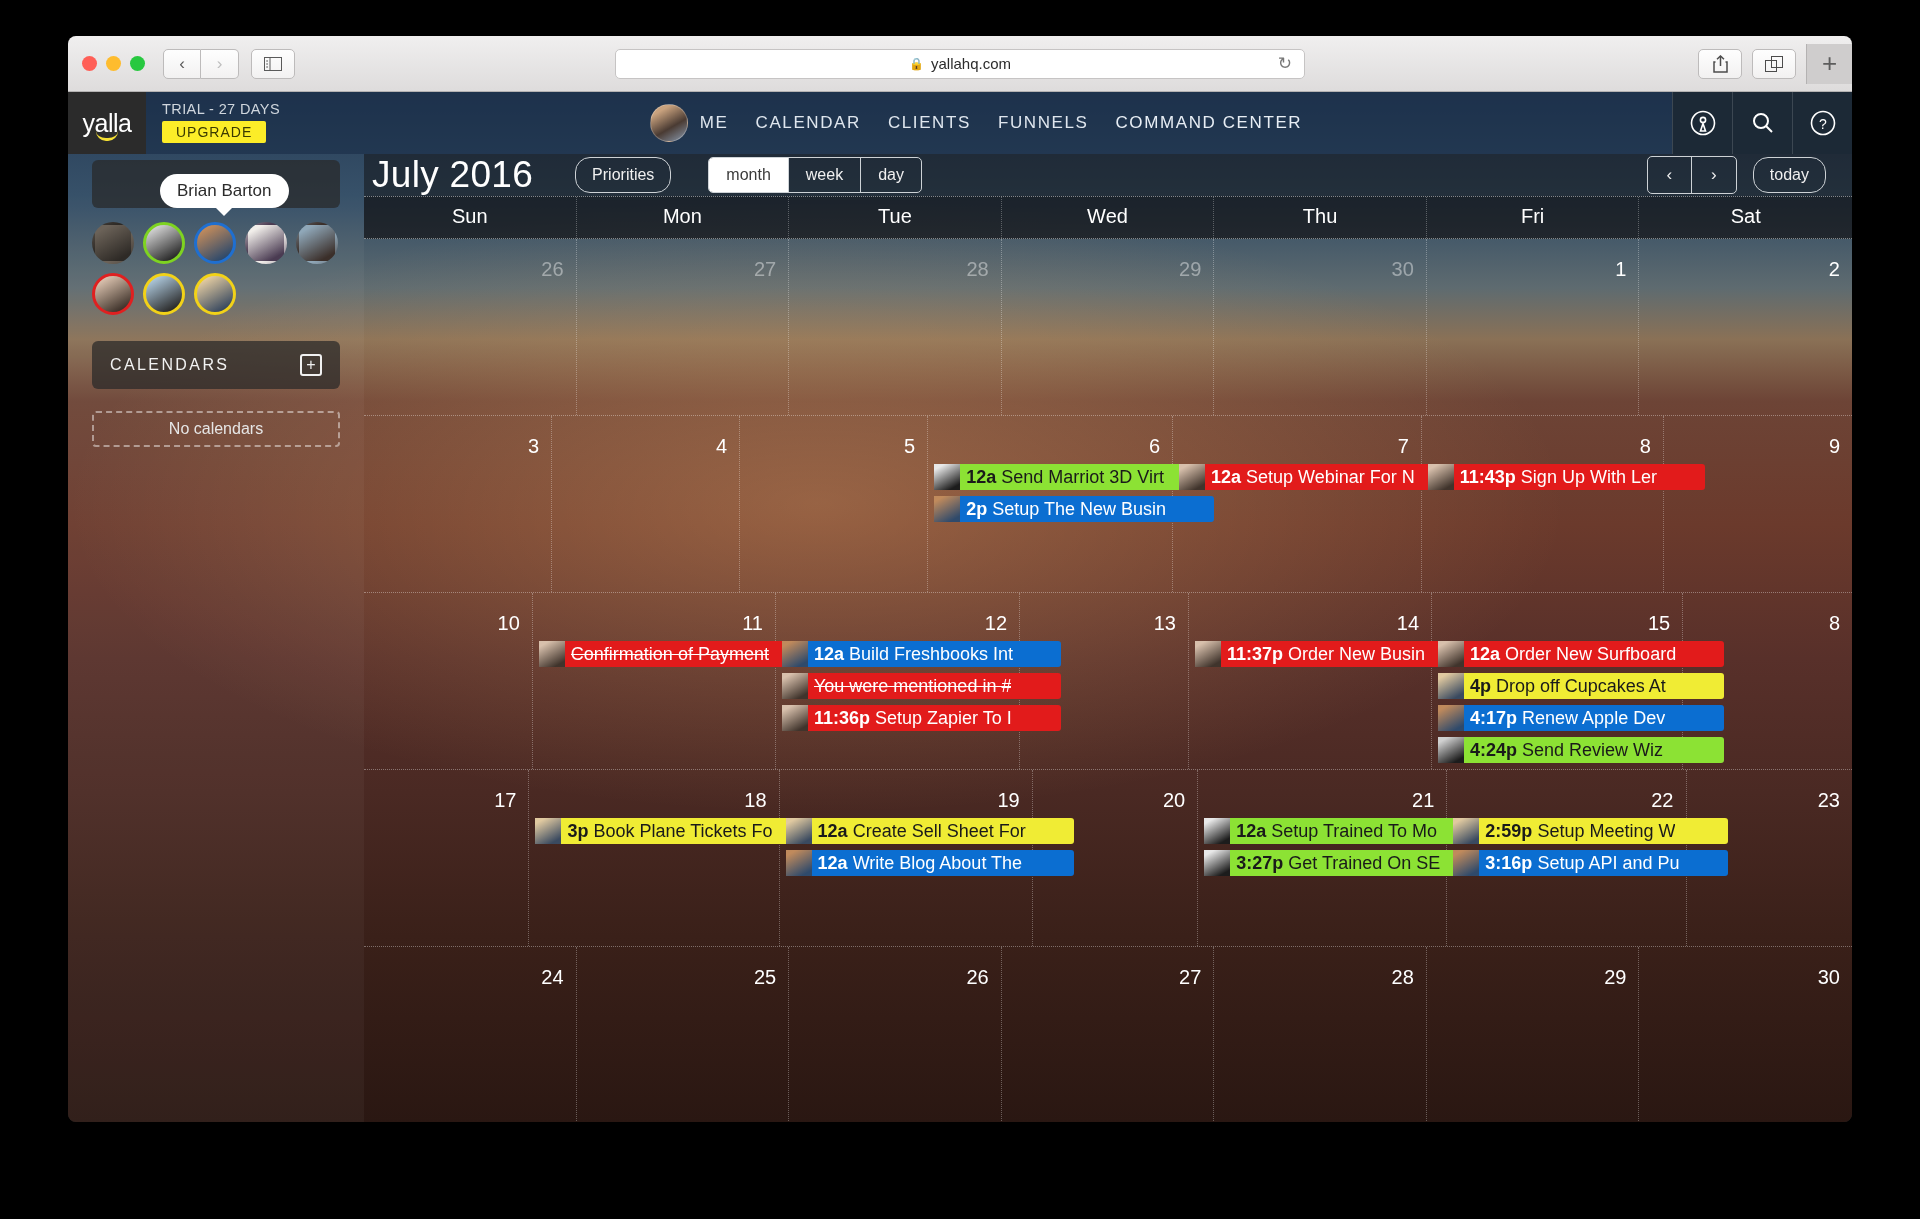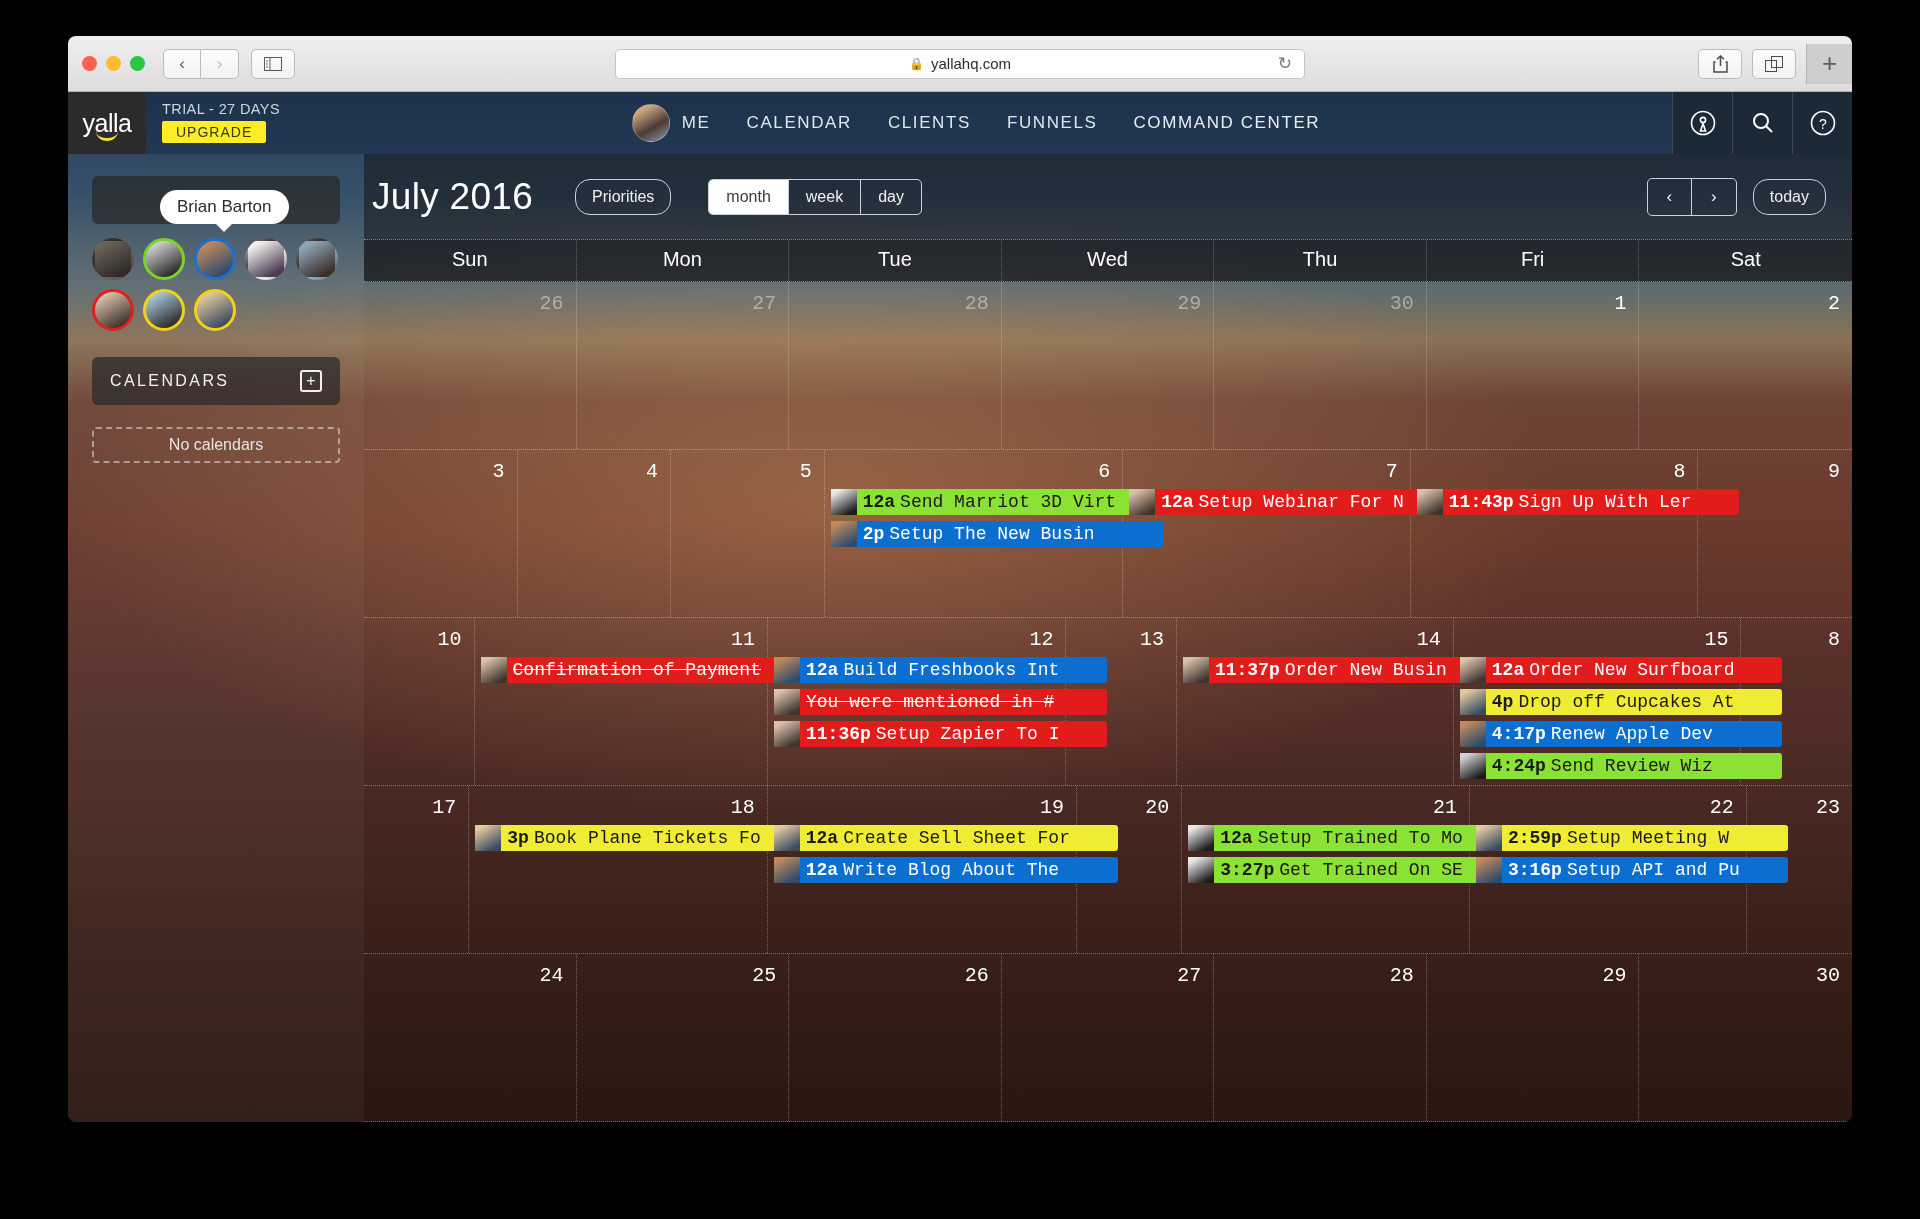--- a/index.html
+++ b/index.html
@@ -106,21 +106,21 @@
     border-bottom: 3px solid #f5e034; border-radius: 0 0 14px 14px;
   }
   #trial { padding: 9px 0 0 16px; }
   #trial .tlabel { color: #cfd6dd; font-size: 14.5px; letter-spacing: .4px; }
   #upgrade {
     margin-top: 4px; background: #fced28; color: #3a3a00;
     font-size: 14px; letter-spacing: 1px;
     padding: 3px 14px; display: inline-block; border-radius: 2px;
   }
   #navlinks {
-    flex: 1; display: flex; align-items: center; justify-content: center; gap: 36px;
+    flex: 1; display: flex; align-items: center; justify-content: center; gap: 27px;
   }
   #navlinks .me-wrap { display: flex; align-items: center; gap: 12px; }
   #me-avatar {
     width: 38px; height: 38px; border-radius: 50%;
     background: linear-gradient(150deg,#c9a27e 20%,#4a3b33 60%,#8a9bb0 100%);
     border: 1px solid rgba(255,255,255,.25);
   }
   .navlink {
     color: #dfe6ee; font-size: 17px; letter-spacing: 1.6px;
     white-space: nowrap;
@@ -133,21 +133,21 @@
     display: flex; align-items: center; justify-content: center;
     color: #fff;
   }
 
   
   #body { display: flex; height: calc(100% - 62px); position: relative; }
 
   
   #sidebar {
     width: 296px; flex: 0 0 296px;
-    position: relative; padding: 22px 24px 0 24px;
+    position: relative; padding: 6px 24px 0 24px;
     background: rgba(255,255,255,.04);
   }
   .panel {
     background: rgba(40,40,40,.72);
     border-radius: 6px;
     height: 48px;
     display: flex; align-items: center; padding: 0 18px;
     position: relative;
   }
   .panel-title {
@@ -232,22 +232,21 @@
 
   #grid { flex: 1; display: grid; grid-template-rows: repeat(5, 1fr); }
   .week {
     display: grid; grid-template-columns: repeat(7, 1fr);
     border-bottom: 1px dotted rgba(255,255,255,.35);
     position: relative;
   }
   .cell {
     position: relative;
     border-right: 1px dotted rgba(255,255,255,.30);
-    padding-top: 8px;
-    font-family: Liberation Mono, monospace;
+    padding-top: 17px;
   }
   .cell:last-child { border-right: none; }
   .daynum {
     text-align: right; padding: 2px 12px 0 0;
     color: #fff; font-size: 20px;
   }
   .daynum.other { color: rgba(255,255,255,.42); }
 
   .events { margin-top: 6px; padding-left: 6px; }
   .ev {

